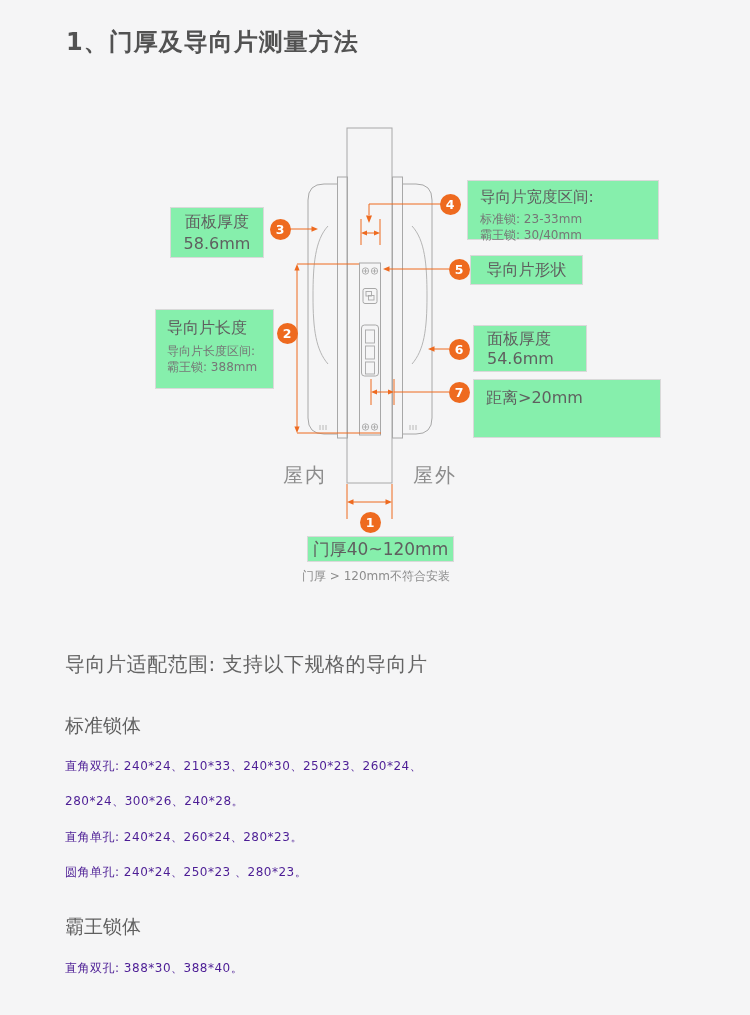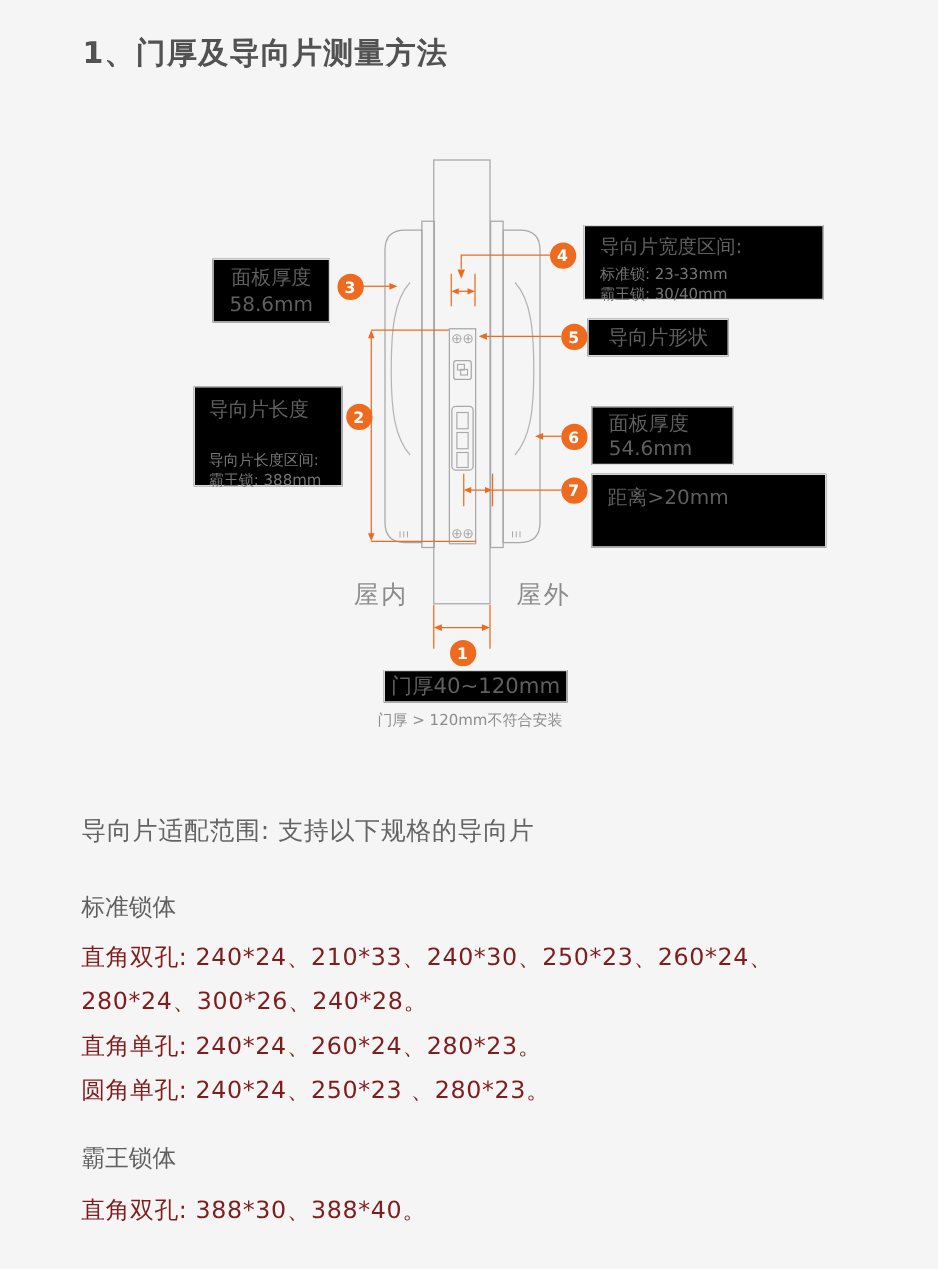--- a/index.html
+++ b/index.html
@@ -10,36 +10,36 @@
     -webkit-font-smoothing:antialiased;
     overflow:hidden;
   }
   .abs{position:absolute;}
   .page-title{
     left:66px;top:26px;font-size:24px;font-weight:600;color:#525252;letter-spacing:1px;
   }
   svg.diagram{position:absolute;left:0;top:0;}
   .box{
     position:absolute;box-sizing:border-box;
-    border:1px solid #d9d9d9;background:#000000;
+    border:1px solid #d9d9d9;background:#86efac;
     color:#5f5f5f;
   }
   .box .t16{font-size:16px;line-height:22px;}
   .box .sub{font-size:12px;line-height:15.5px;color:#767676;}
   .center{text-align:center;}
   .badge{
     position:absolute;width:21px;height:21px;border-radius:50%;
     background:#ee6a1f;color:#ffffff;font-size:12.5px;font-weight:bold;
     line-height:21px;text-align:center;
   }
   .room-label{position:absolute;font-size:20px;color:#8c8c8c;letter-spacing:2px;text-align:right;}
   .note{position:absolute;font-size:12px;color:#8c8c8c;}
   .spec-heading{position:absolute;left:65px;font-size:20px;color:#646464;letter-spacing:0.5px;}
   .spec-subtitle{position:absolute;left:65px;font-size:19px;color:#5f5f5f;}
-  .spec-line{position:absolute;left:65px;font-size:19px;color:#7f1d1d;line-height:22px;letter-spacing:0.5px;}
+  .spec-line{position:absolute;left:65px;font-size:12px;color:#4c1d95;line-height:22px;letter-spacing:0.5px;}
 </style>
 </head>
 <body>
 
 <div class="abs page-title">1、门厚及导向片测量方法</div>
 
 <svg class="diagram" width="750" height="1015" viewBox="0 0 750 1015">
 
   <g stroke="#a8a8a8" fill="none" stroke-width="1">
     <rect x="347" y="128" width="45" height="355"></rect>
@@ -106,21 +106,21 @@
     <polygon points="392,502 385.5,499.3 385.5,504.7"></polygon>
   </g>
 </svg>
 
 <div class="box center" style="left:170px;top:207px;width:94px;height:51px;padding-top:3px">
   <div class="t16">面板厚度</div>
   <div class="t16">58.6mm</div>
 </div>
 
 <div class="box" style="left:155px;top:309px;width:119px;height:80px;padding:7px 0 0 11px">
-  <div class="t16" style="margin-bottom:22px">导向片长度</div>
+  <div class="t16" style="margin-bottom:5px">导向片长度</div>
   <div class="sub">导向片长度区间:</div>
   <div class="sub">霸王锁: 388mm</div>
 </div>
 
 <div class="box" style="left:467px;top:180px;width:192px;height:60px;padding:7px 0 0 12px">
   <div style="font-size:15.5px;line-height:18px;margin-bottom:6px">导向片宽度区间:</div>
   <div class="sub">标准锁: 23-33mm</div>
   <div class="sub">霸王锁: 30/40mm</div>
 </div>
 

